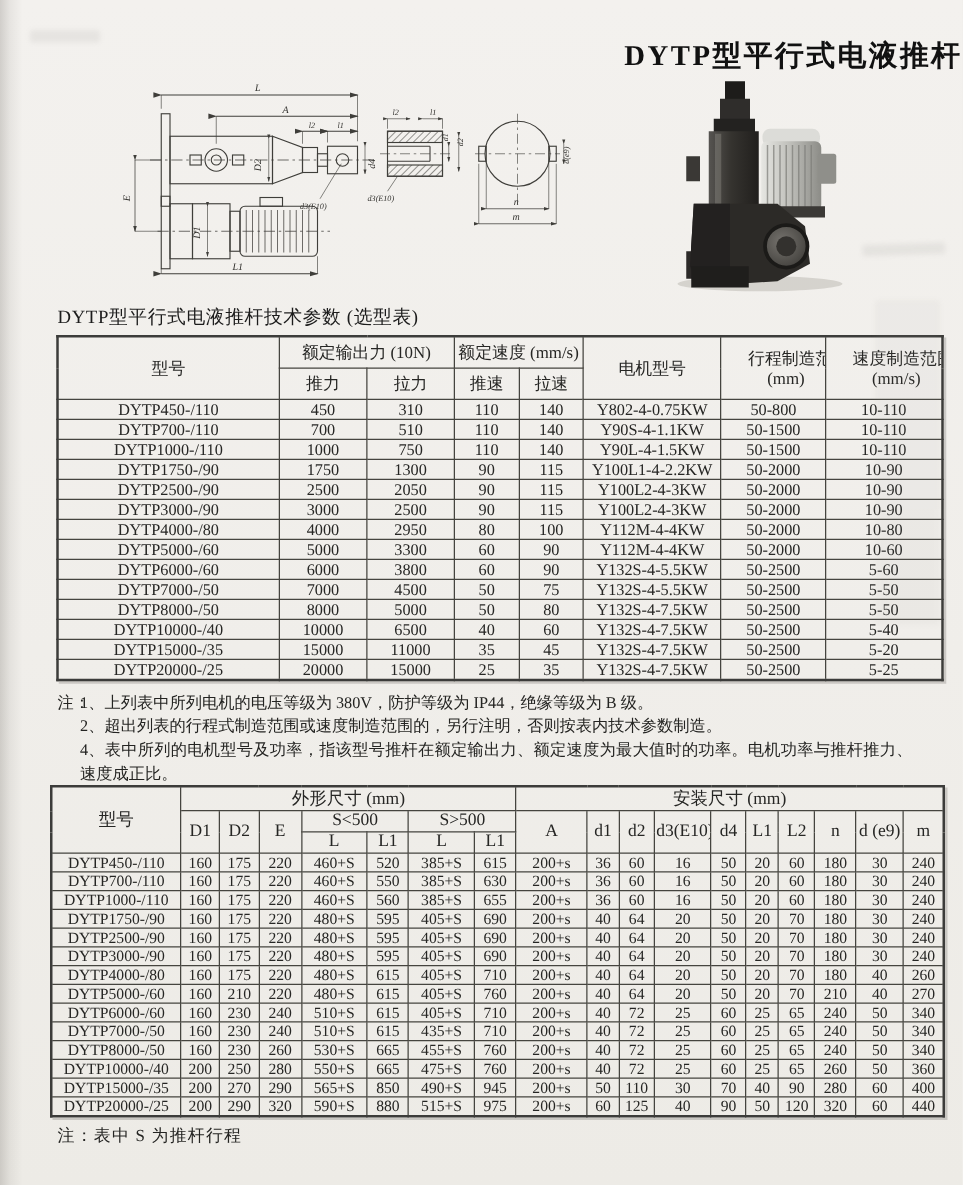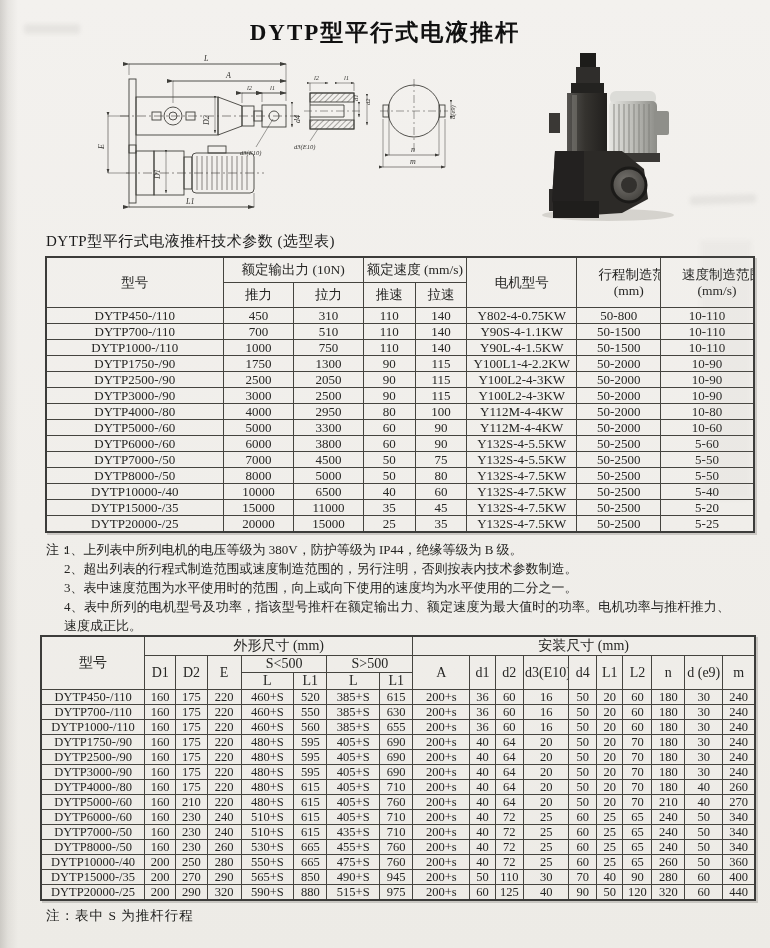--- a/index.html
+++ b/index.html
@@ -1,21 +1,21 @@
 <!DOCTYPE html>
 <html><head>
 <meta charset="utf-8">
 <style>
   html,body{margin:0;padding:0;}
   body{width:770px;height:948px;background:#f1efeb;font-family:"Liberation Serif","DejaVu Serif",serif;color:#2b2b2b;overflow:hidden;}
   .page{position:relative;width:770px;height:948px;
         background:linear-gradient(90deg,rgba(120,116,110,0.28) 0px,rgba(120,116,110,0.10) 8px,rgba(120,116,110,0.0) 18px),
                    linear-gradient(180deg,#f3f1ee 0%,#f0eeea 55%,#edebe6 100%);}
   .ghost{position:absolute;background:#9a9894;opacity:0.14;filter:blur(2px);border-radius:2px;}
-  .title{padding-top:17px;text-align:center;font-size:23px;font-weight:bold;letter-spacing:2px;color:#111;}
+  .title{padding-top:29px;text-align:right;font-size:23px;font-weight:bold;letter-spacing:2px;color:#111;}
   .figure{position:relative;height:172px;margin-top:3px;}
   .drawing{position:absolute;left:96px;top:2px;}
   .photo{position:absolute;left:524px;top:0px;}
   .sec-heading{margin:9px 0 5px 46px;font-size:15px;font-weight:normal;color:#1c1c1c;letter-spacing:0.5px;}
   table{border-collapse:collapse;table-layout:fixed;background:transparent;}
   .t1{margin-left:45px;width:710px;font-size:13px;border:2px solid #3c3c3a;box-shadow:2px 2px 0 rgba(90,88,82,0.25);}
   .t2{margin-left:40px;width:716px;font-size:12.5px;border:2px solid #3c3c3a;box-shadow:2px 2px 0 rgba(90,88,82,0.25);}
   th,td{border:1px solid #45443f;text-align:center;vertical-align:middle;padding:0 1px;font-weight:normal;color:#262624;overflow:hidden;white-space:nowrap;}
   .t1 th{height:24px;font-size:13.5px;}
   .t1 td{height:15px;line-height:15px;}
@@ -397,21 +397,20 @@
           <td>5-25</td>
         </tr>
       </tbody>
   </table>
 
   <div class="notes">
     <span class="note-label">注：</span>
     <div class="note-items">
         <div class="note-line">1、上列表中所列电机的电压等级为 380V，防护等级为 IP44，绝缘等级为 B 级。</div>
         <div class="note-line">2、超出列表的行程式制造范围或速度制造范围的，另行注明，否则按表内技术参数制造。</div>
-        <div class="note-line">3、表中速度范围为水平使用时的范围，向上或向下使用的速度均为水平使用的二分之一。</div>
         <div class="note-line">4、表中所列的电机型号及功率，指该型号推杆在额定输出力、额定速度为最大值时的功率。电机功率与推杆推力、速度成正比。</div>
       </div>
   </div>
 
 
   <table class="t2">
     <colgroup>
       <col style="width:14.6%">
         <col style="width:4.4%">
         <col style="width:4.4%">

